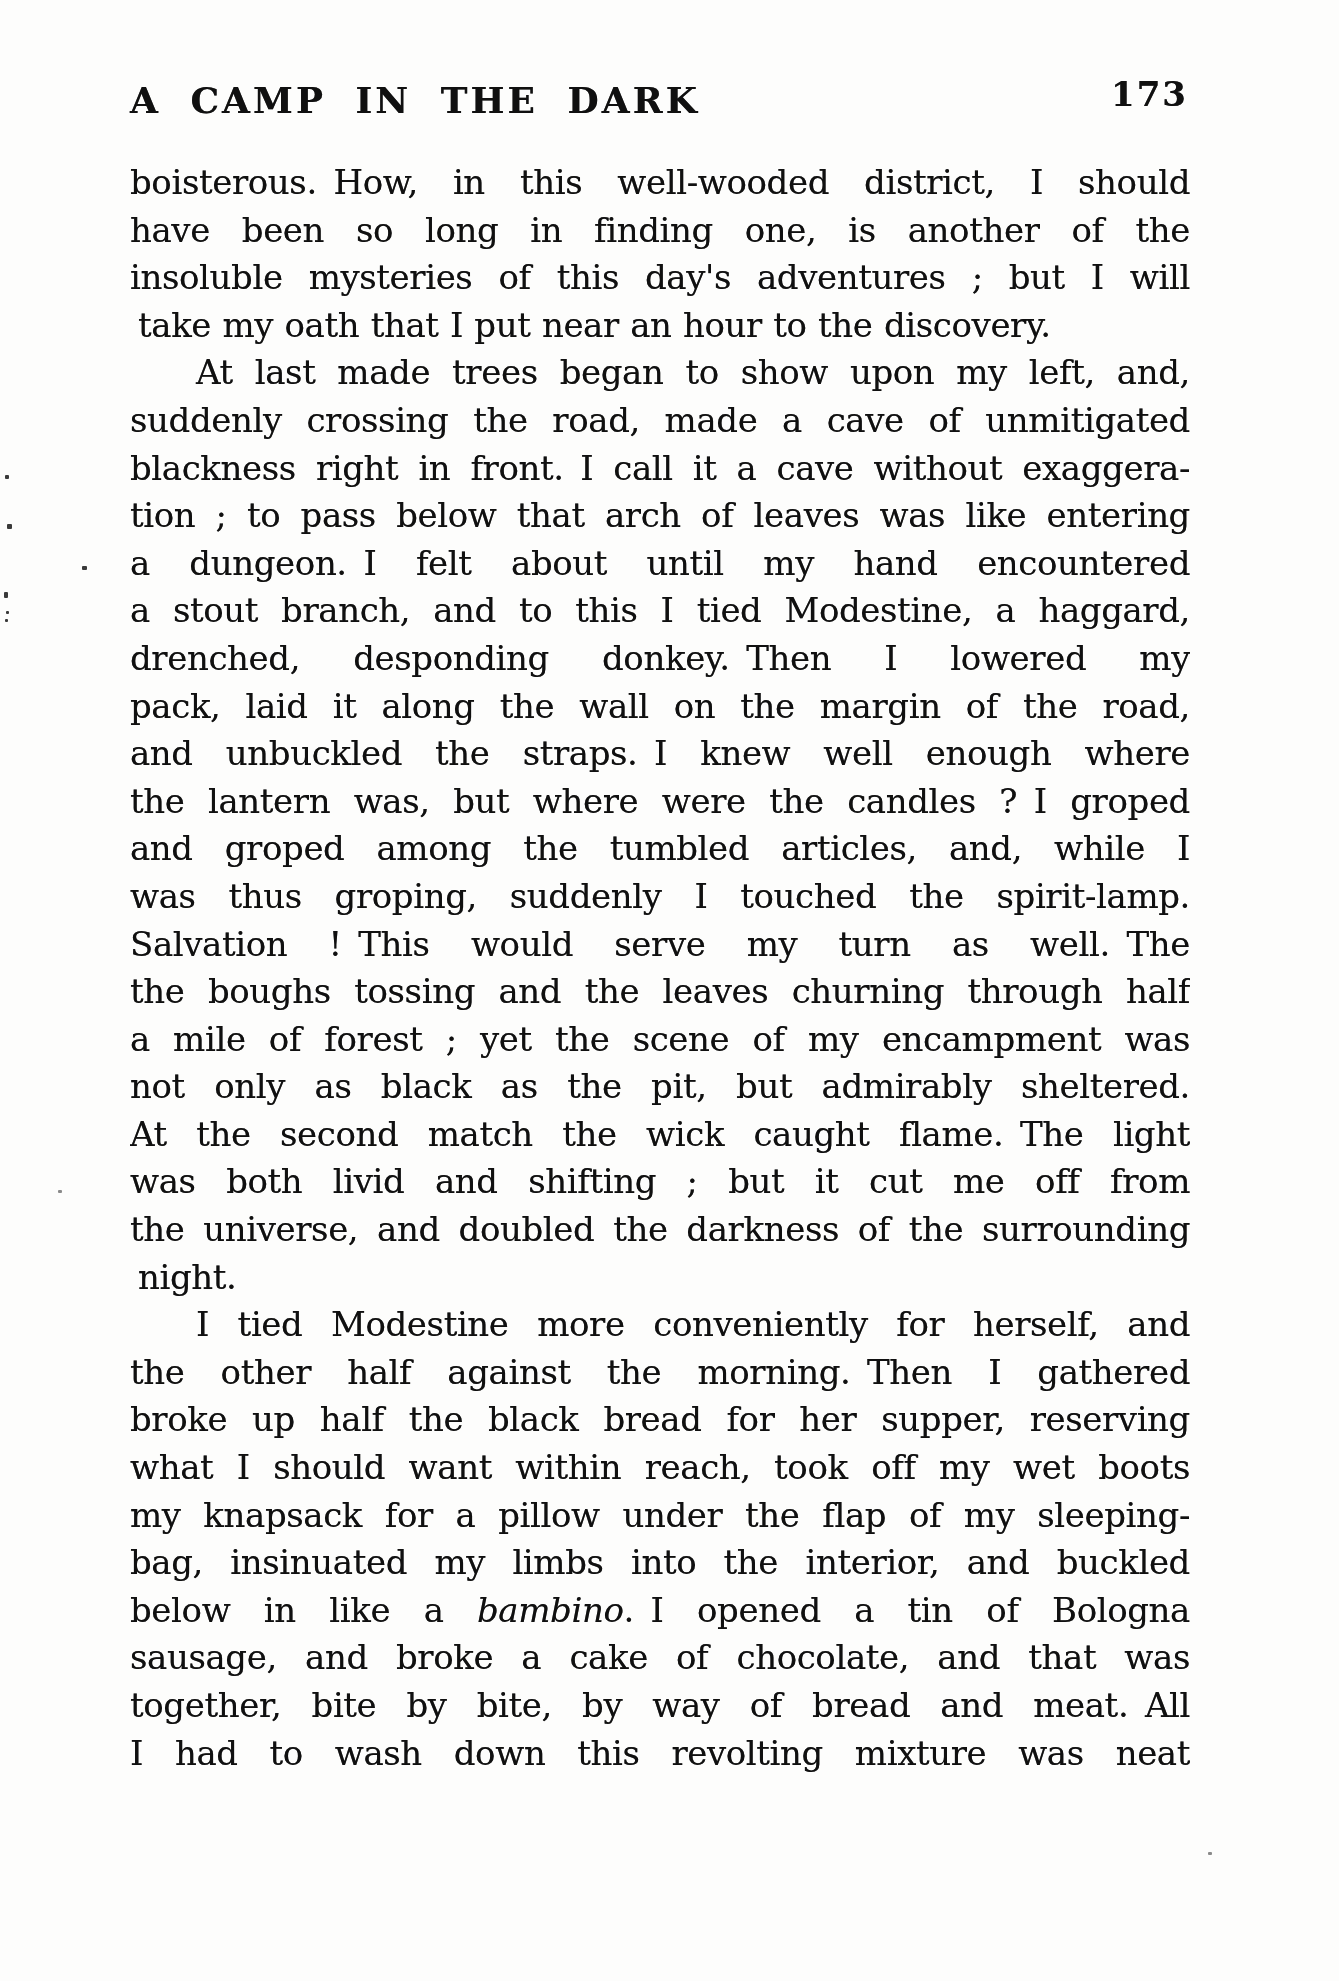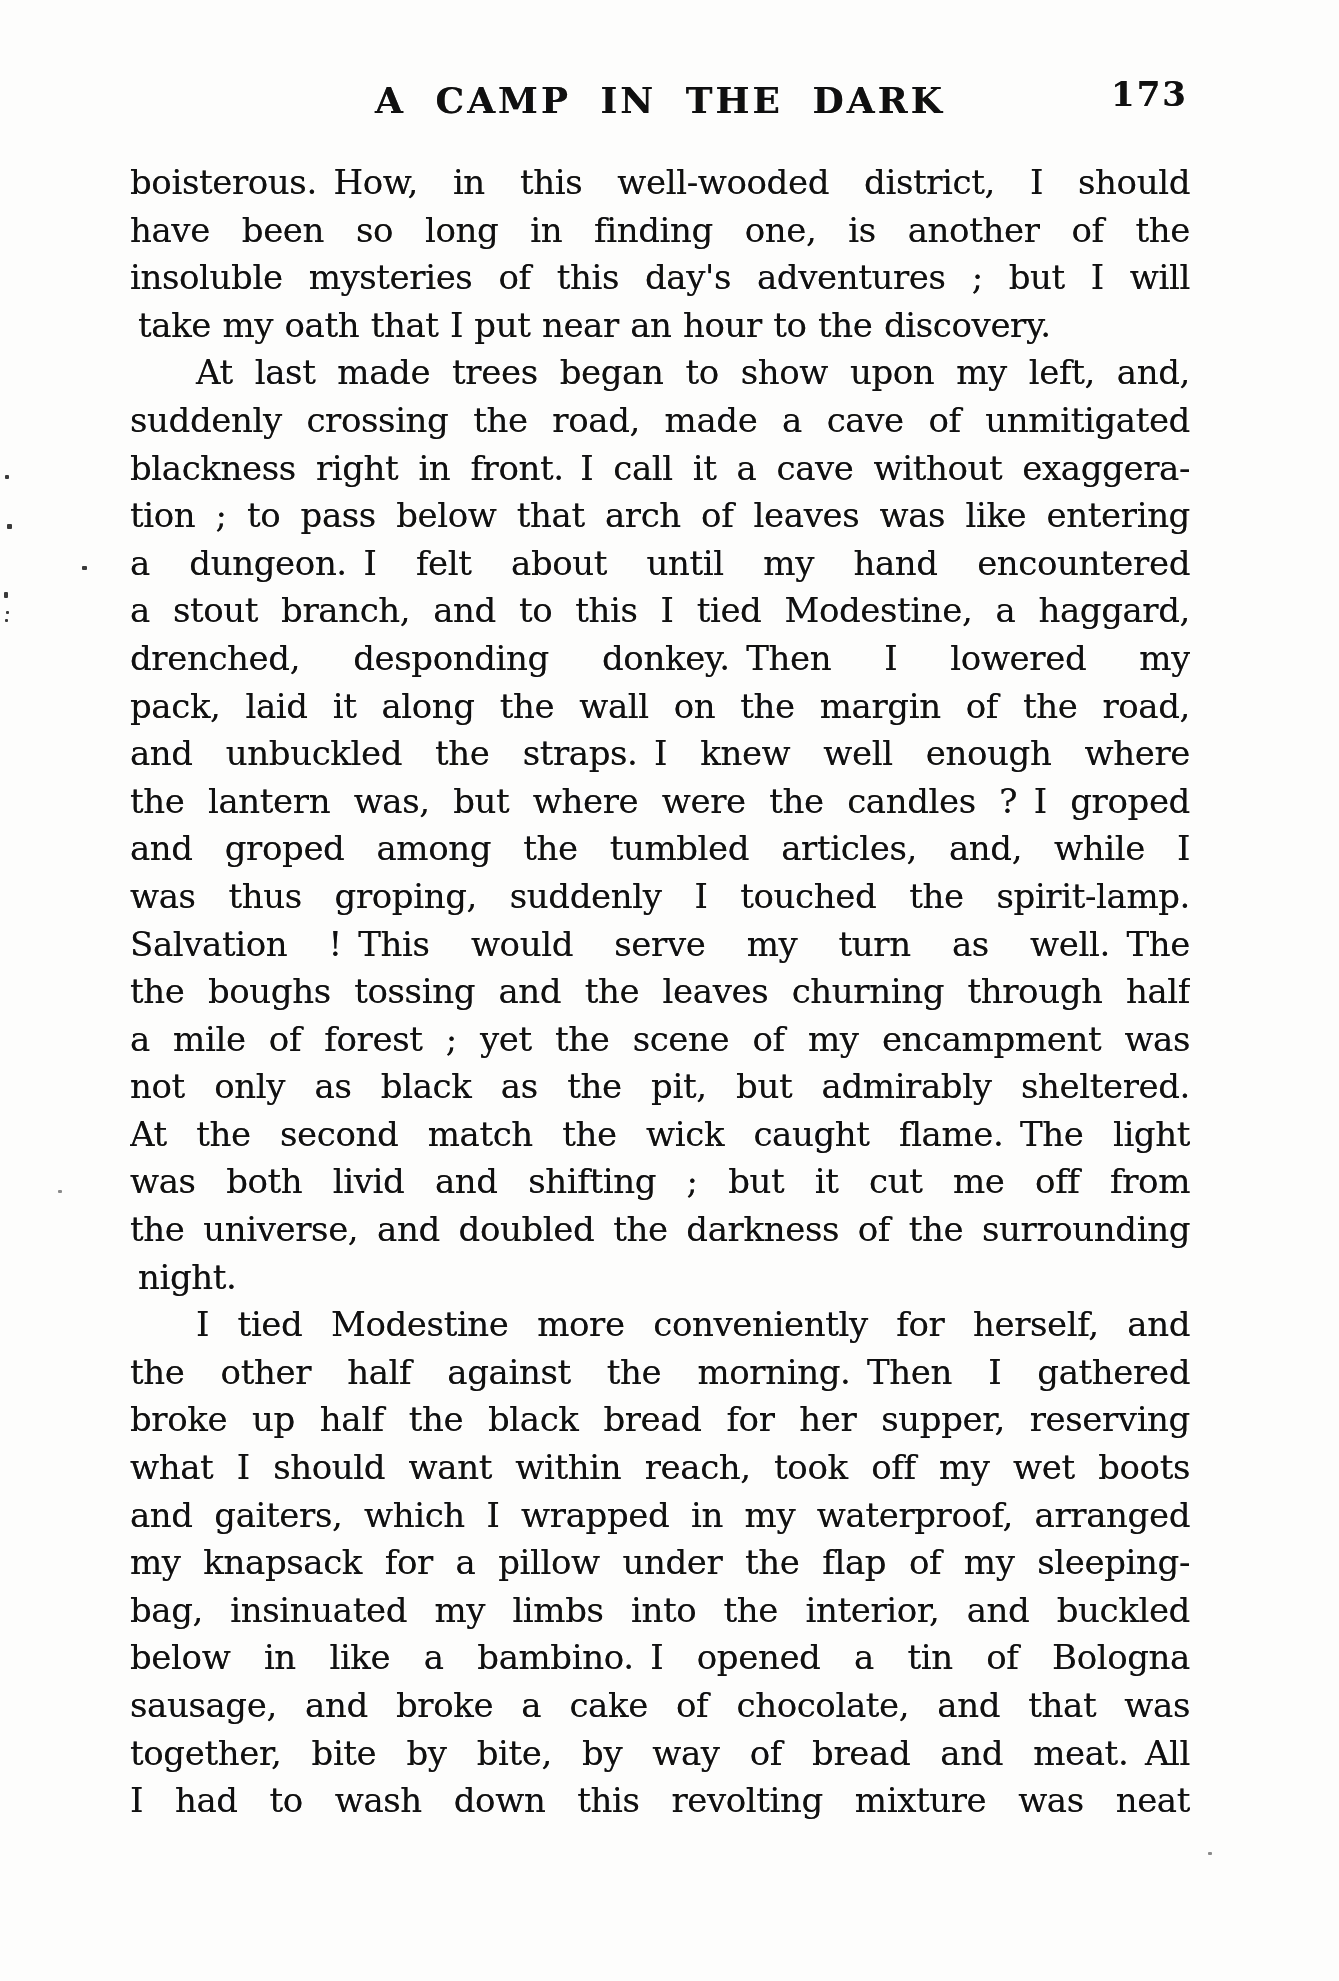--- a/index.html
+++ b/index.html
@@ -20,21 +20,21 @@
     position: relative;
     margin-left: 130px;
     width: 1060px;
   }
   .running-head {
     position: relative;
     padding-top: 78px;
     height: 45px;
   }
   .head-title {
-    text-align: center;
+    text-align: left;
     font-weight: bold;
     font-size: 36px;
     line-height: 45px;
     letter-spacing: 3px;
     word-spacing: 14px;
     text-shadow: 0 0 0.6px rgba(0,0,0,0.6);
   }
   .head-page-number {
     position: absolute;
     right: 2px;
@@ -60,20 +60,21 @@
     overflow: hidden;
   }
   .line.pend {
     text-align-last: left;
     margin-left: 8px;
   }
   .line.ind {
     text-indent: 66px;
   }
   .it {
+    font-style: italic;
   }
   .speck {
     position: absolute;
     background: #3a3a3a;
     border-radius: 1px;
   }
   .speck.light {
     background: #8a8a8a;
   }
 </style>
@@ -111,21 +112,20 @@
         <div class="line">a mile of forest ; yet the scene of my encampment was</div>
         <div class="line">not only as black as the pit, but admirably sheltered.</div>
         <div class="line">At the second match the wick caught flame. The light</div>
         <div class="line">was both livid and shifting ; but it cut me off from</div>
         <div class="line">the universe, and doubled the darkness of the surrounding</div>
         <div class="line pend">night.</div>
         <div class="line ind">I tied Modestine more conveniently for herself, and</div>
         <div class="line">the other half against the morning. Then I gathered</div>
         <div class="line">broke up half the black bread for her supper, reserving</div>
         <div class="line">what I should want within reach, took off my wet boots</div>
-        <div class="line">and gaiters, which I wrapped in my waterproof, arranged</div>
         <div class="line">my knapsack for a pillow under the flap of my sleeping-</div>
         <div class="line">bag, insinuated my limbs into the interior, and buckled</div>
         <div class="line"><span>below in like a </span><span class="it">bambino</span><span>. I opened a tin of Bologna</span></div>
         <div class="line">sausage, and broke a cake of chocolate, and that was</div>
         <div class="line">together, bite by bite, by way of bread and meat. All</div>
         <div class="line">I had to wash down this revolting mixture was neat</div>
       </div>
 
   </div>
 

